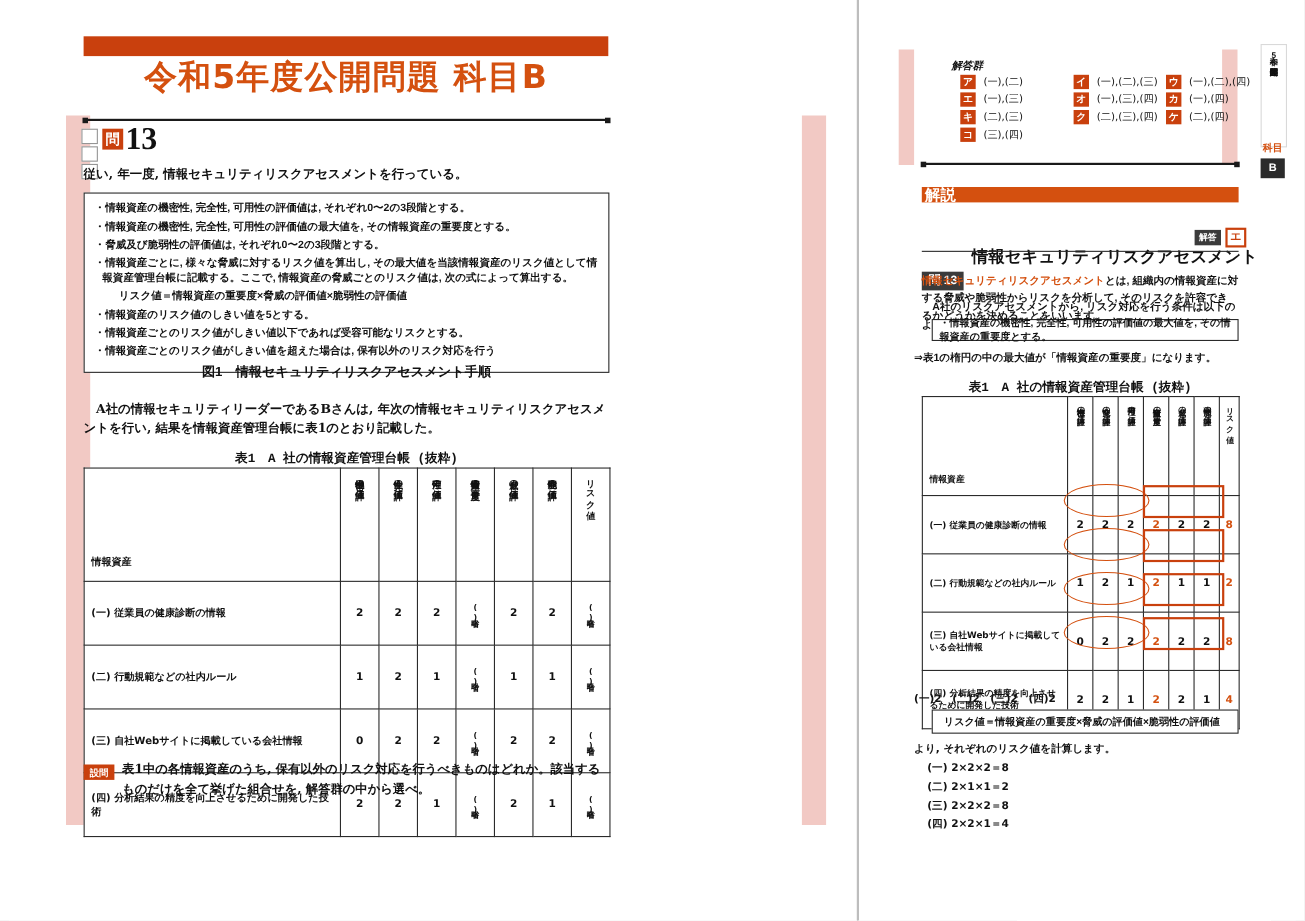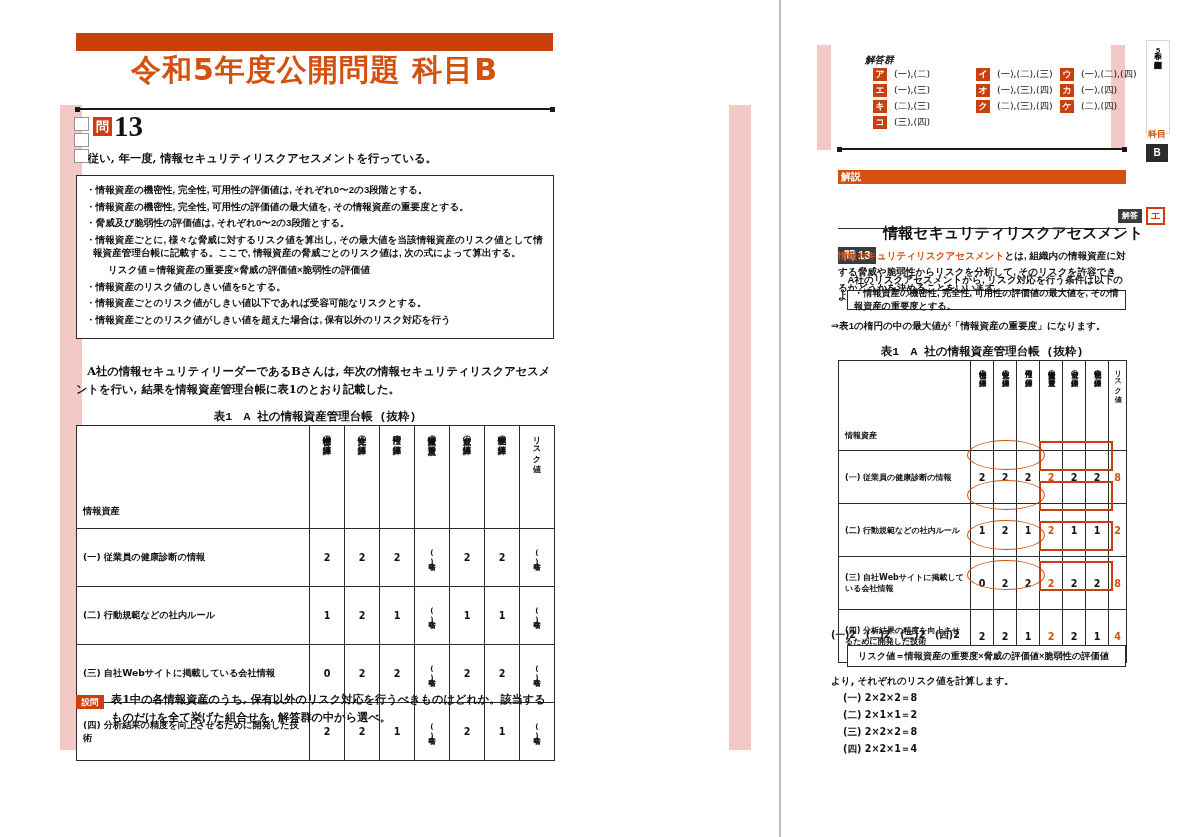--- a/index.html
+++ b/index.html
@@ -32,21 +32,21 @@
 
   .q-badge{position:absolute;left:85px;top:117px;width:19px;height:19px;background:#c9400d;color:#fff;
      font-size:13px;font-weight:bold;line-height:19px;text-align:center;}
   .q-number{position:absolute;left:106px;top:110px;font-size:29px;font-weight:bold;color:#111;
      font-family:"Liberation Serif","DejaVu Serif",serif;}
 
   .body-text{font-family:"DejaVu Serif","Liberation Serif",serif;color:#101010;}
 
   .q-lead{position:absolute;left:143px;top:116px;width:403px;font-size:11.3px;line-height:17px;
      font-weight:bold;text-align:justify;}
-  .q-lead2{position:absolute;left:80px;top:150px;width:478px;font-size:11.3px;line-height:17px;
+  .q-lead2{position:absolute;left:68px;top:150px;width:478px;font-size:11.3px;line-height:17px;
      font-weight:bold;}
 
   
   .fig-box{position:absolute;left:68px;top:175px;width:478px;box-sizing:border-box;
      border:1px solid #2a2a2a;padding:7px 9px 8px 9px;background:#fff;}
   .fig-box p{margin:0 0 3.5px 0;font-size:9.6px;line-height:13.2px;font-weight:bold;color:#111;
      text-indent:-7px;padding-left:7px;}
   .fig-box p.indent{text-indent:0;padding-left:22px;}
   .fig-cap{position:absolute;left:68px;top:330px;width:478px;text-align:center;
      font-size:12px;font-weight:bold;color:#111;}
@@ -80,29 +80,29 @@
   .opt .kana{width:14px;height:13px;background:#c9400d;color:#fff;font-size:9px;font-weight:bold;
      line-height:13px;text-align:center;flex:none;}
   .opt .vals{font-size:9.3px;color:#111;font-family:"DejaVu Sans","Liberation Sans",sans-serif;}
 
   .rule-bot{position:absolute;height:0;border-top:2px solid #1a1a1a;}
   .rule-bot:before,.rule-bot:after{content:"";position:absolute;top:-3px;width:5px;height:5px;background:#1a1a1a;}
   .rule-bot:before{left:-1px;}
   .rule-bot:after{right:-1px;}
 
   .kaisetsu-bar{position:absolute;background:#d4500f;height:14px;}
-  .kaisetsu-bar span{position:absolute;left:3px;top:0;line-height:14px;font-size:10px;font-weight:bold;color:#fff;}
+  .kaisetsu-bar span{position:absolute;left:3px;top:0;line-height:14px;font-size:14px;font-weight:bold;color:#fff;}
 
   .exp-head{position:absolute;display:flex;align-items:center;gap:7px;}
   .exp-head .qtag{background:#3b3b3b;color:#fff;font-size:11px;font-weight:bold;
      padding:3px 6px;line-height:1;margin-top:44px;}
   .exp-head .qtitle{font-size:15px;font-weight:bold;color:#111;}
 
   .ans-tag{position:absolute;display:flex;align-items:center;gap:4px;}
-  .ans-tag .lbl{background:#3b3b3b;color:#fff;font-size:8px;font-weight:bold;padding:3px 4px;line-height:1;margin-left:32px;}
+  .ans-tag .lbl{background:#3b3b3b;color:#fff;font-size:8px;font-weight:bold;padding:3px 4px;line-height:1;}
   .ans-tag .val{border:2px solid #c9400d;color:#c9400d;font-size:10px;font-weight:bold;
      width:15px;height:14px;line-height:14px;text-align:center;}
 
   .exp-rule{position:absolute;height:0;border-top:1px solid #2a2a2a;}
 
   .exp-p{position:absolute;font-size:9.6px;line-height:16px;color:#111;font-weight:bold;}
   .exp-p .hl{color:#d4500f;}
 
   .exp-box{position:absolute;box-sizing:border-box;border:1px solid #2a2a2a;background:#fff;
      font-size:9.2px;font-weight:bold;color:#111;display:flex;align-items:center;}
@@ -151,20 +151,21 @@
     <div class="fig-box">
       <p>・情報資産の機密性, 完全性, 可用性の評価値は, それぞれ0〜2の3段階とする。</p>
       <p>・情報資産の機密性, 完全性, 可用性の評価値の最大値を, その情報資産の重要度とする。</p>
       <p>・脅威及び脆弱性の評価値は, それぞれ0〜2の3段階とする。</p>
       <p>・情報資産ごとに, 様々な脅威に対するリスク値を算出し, その最大値を当該情報資産のリスク値として情報資産管理台帳に記載する。ここで, 情報資産の脅威ごとのリスク値は, 次の式によって算出する。</p>
       <p class="indent">リスク値＝情報資産の重要度×脅威の評価値×脆弱性の評価値</p>
       <p>・情報資産のリスク値のしきい値を5とする。</p>
       <p>・情報資産ごとのリスク値がしきい値以下であれば受容可能なリスクとする。</p>
       <p>・情報資産ごとのリスク値がしきい値を超えた場合は, 保有以外のリスク対応を行う</p>
     </div>
+    <div class="fig-cap">図1　情報セキュリティリスクアセスメント手順</div>
 
     <div class="para1 body-text">　A社の情報セキュリティリーダーであるBさんは, 年次の情報セキュリティリスクアセスメントを行い, 結果を情報資産管理台帳に表1のとおり記載した。</div>
 
     <div class="tbl-cap" style="left:68px;top:409px;">表1　A 社の情報資産管理台帳 (抜粋)</div>
 
     <table class="ledger" style="position:absolute;left:68px;top:425px;width:478px;">
       <colgroup>
         <col style="width:233px">
           <col style="width:35px">
           <col style="width:35px">

